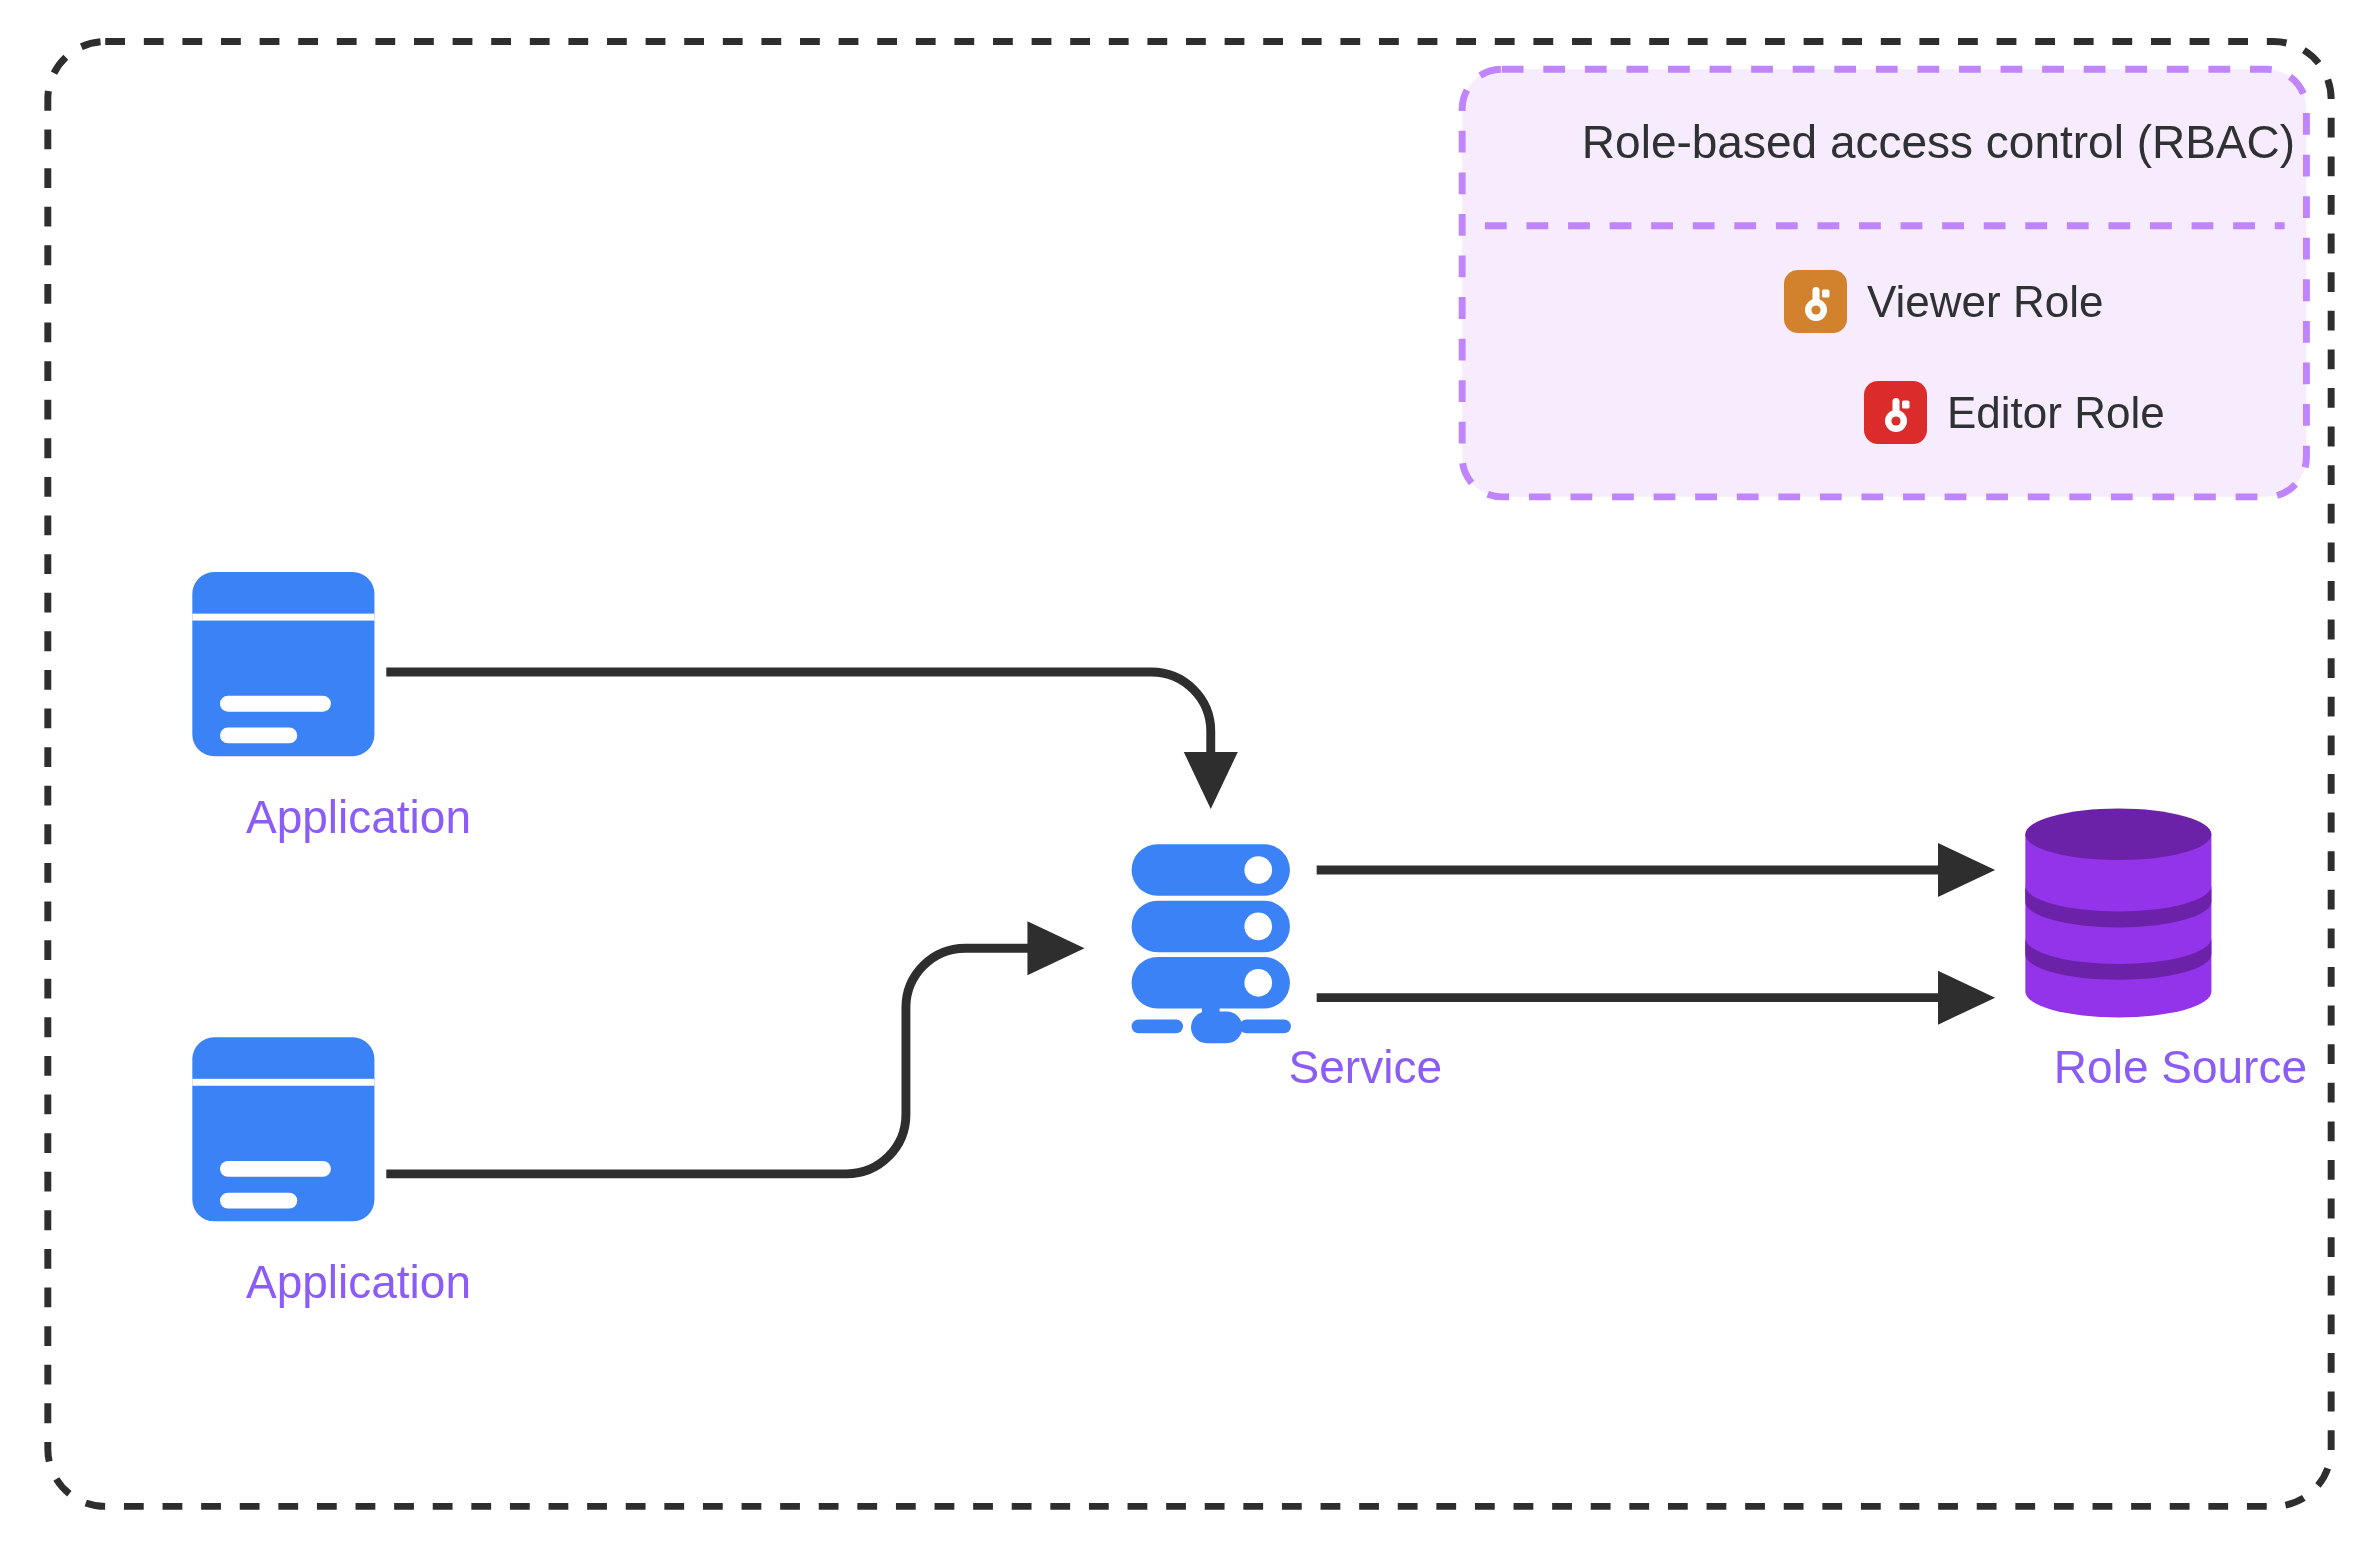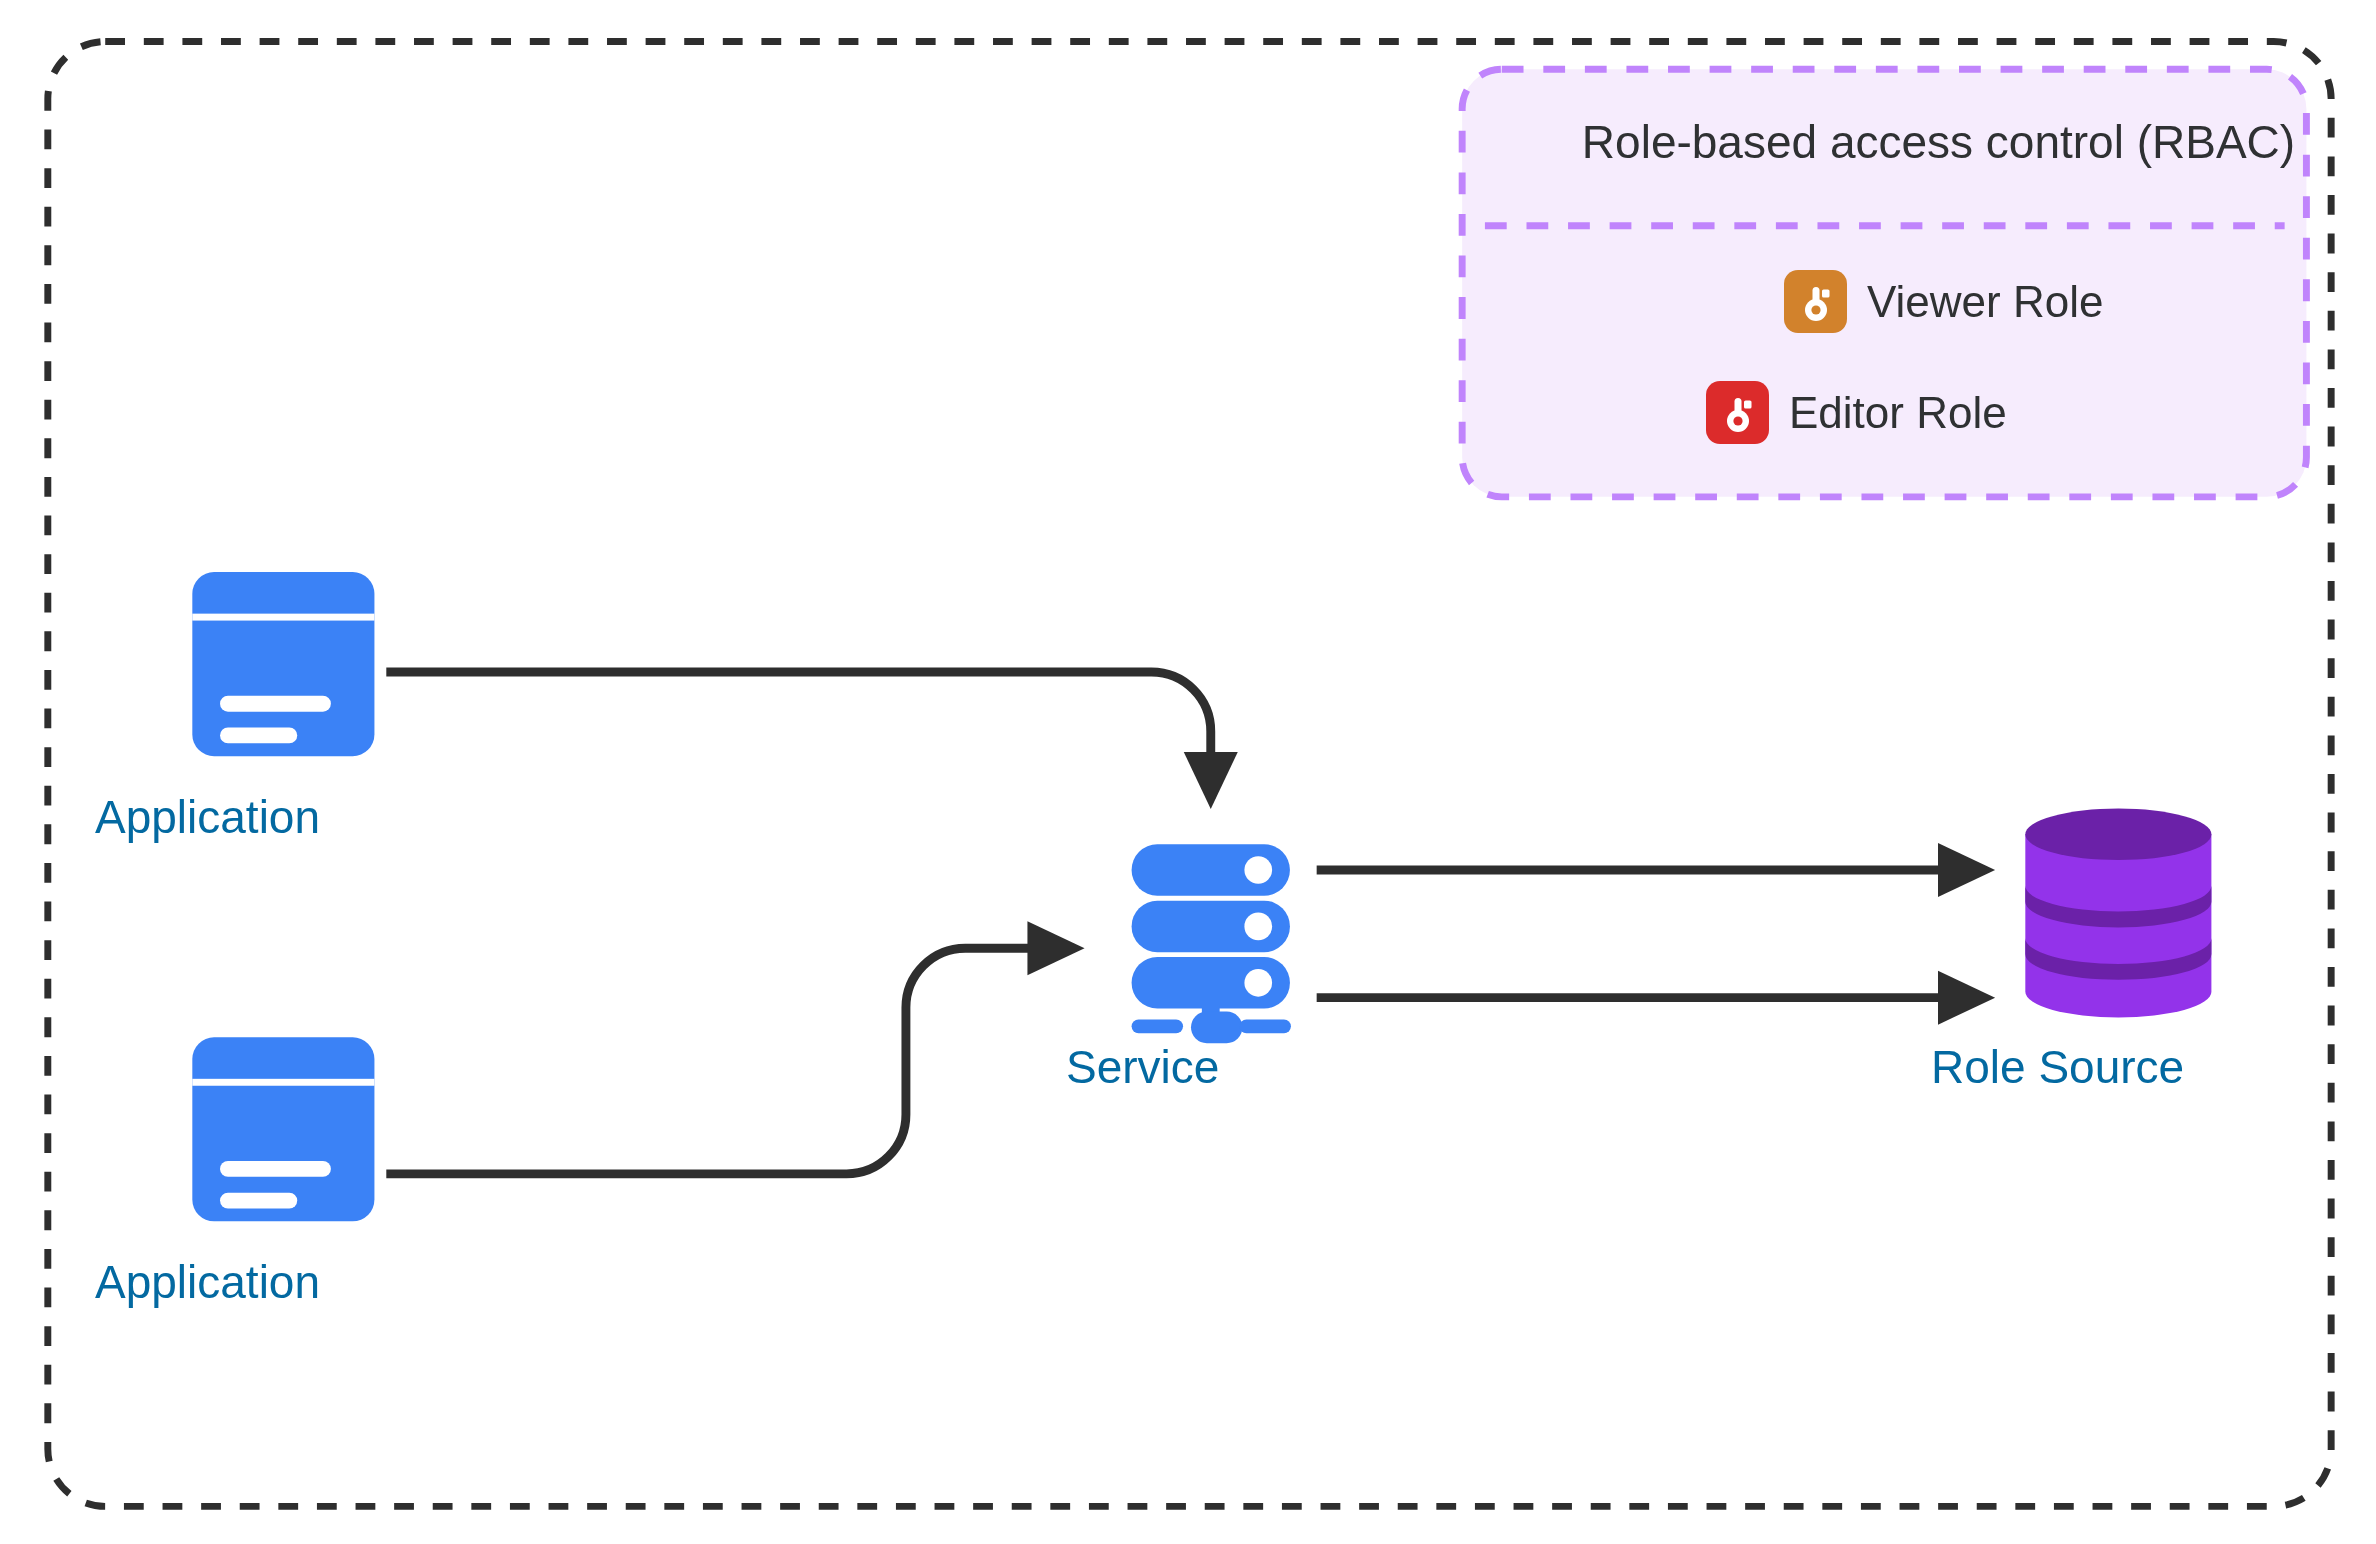--- a/index.html
+++ b/index.html
@@ -22,25 +22,25 @@
   }
   .overlay {
     position: absolute;
     inset: 0;
     width: 2376px;
     height: 1544px;
     pointer-events: none;
   }
   .node-label {
     position: absolute;
-    color: #0369a1;
+    color: #8b5cf6;
     font-size: 46px;
     line-height: 1;
     white-space: nowrap;
-    text-align: left;
+    text-align: right;
   }
   .rbac-title {
     position: absolute;
     color: #2f3133;
     font-size: 46px;
     line-height: 1;
     white-space: nowrap;
     text-align: center;
     width: 871px;
     left: 1460px;
@@ -144,21 +144,21 @@
       <svg width="44" height="44" viewBox="0 0 44 44" aria-hidden="true">
         <rect x="18.5" y="7" width="7" height="20" rx="3.5" fill="#ffffff"></rect>
         <rect x="28" y="9.5" width="7.5" height="8" rx="1.6" fill="#ffffff"></rect>
         <circle cx="22" cy="30" r="11" fill="#ffffff"></circle>
         <circle cx="22" cy="30" r="4.6" fill="#d2822c"></circle>
       </svg>
     </span>
     <span class="role-name">Viewer Role</span>
   </div>
 
-  <div class="role-row" style="left:1662px; top:381px;">
+  <div class="role-row" style="left:1820px; top:381px;">
     <span class="role-chip" style="background:#dc2b2b;">
       <svg width="44" height="44" viewBox="0 0 44 44" aria-hidden="true">
         <rect x="18.5" y="7" width="7" height="20" rx="3.5" fill="#ffffff"></rect>
         <rect x="28" y="9.5" width="7.5" height="8" rx="1.6" fill="#ffffff"></rect>
         <circle cx="22" cy="30" r="11" fill="#ffffff"></circle>
         <circle cx="22" cy="30" r="4.6" fill="#dc2b2b"></circle>
       </svg>
     </span>
     <span class="role-name">Editor Role</span>
   </div>

